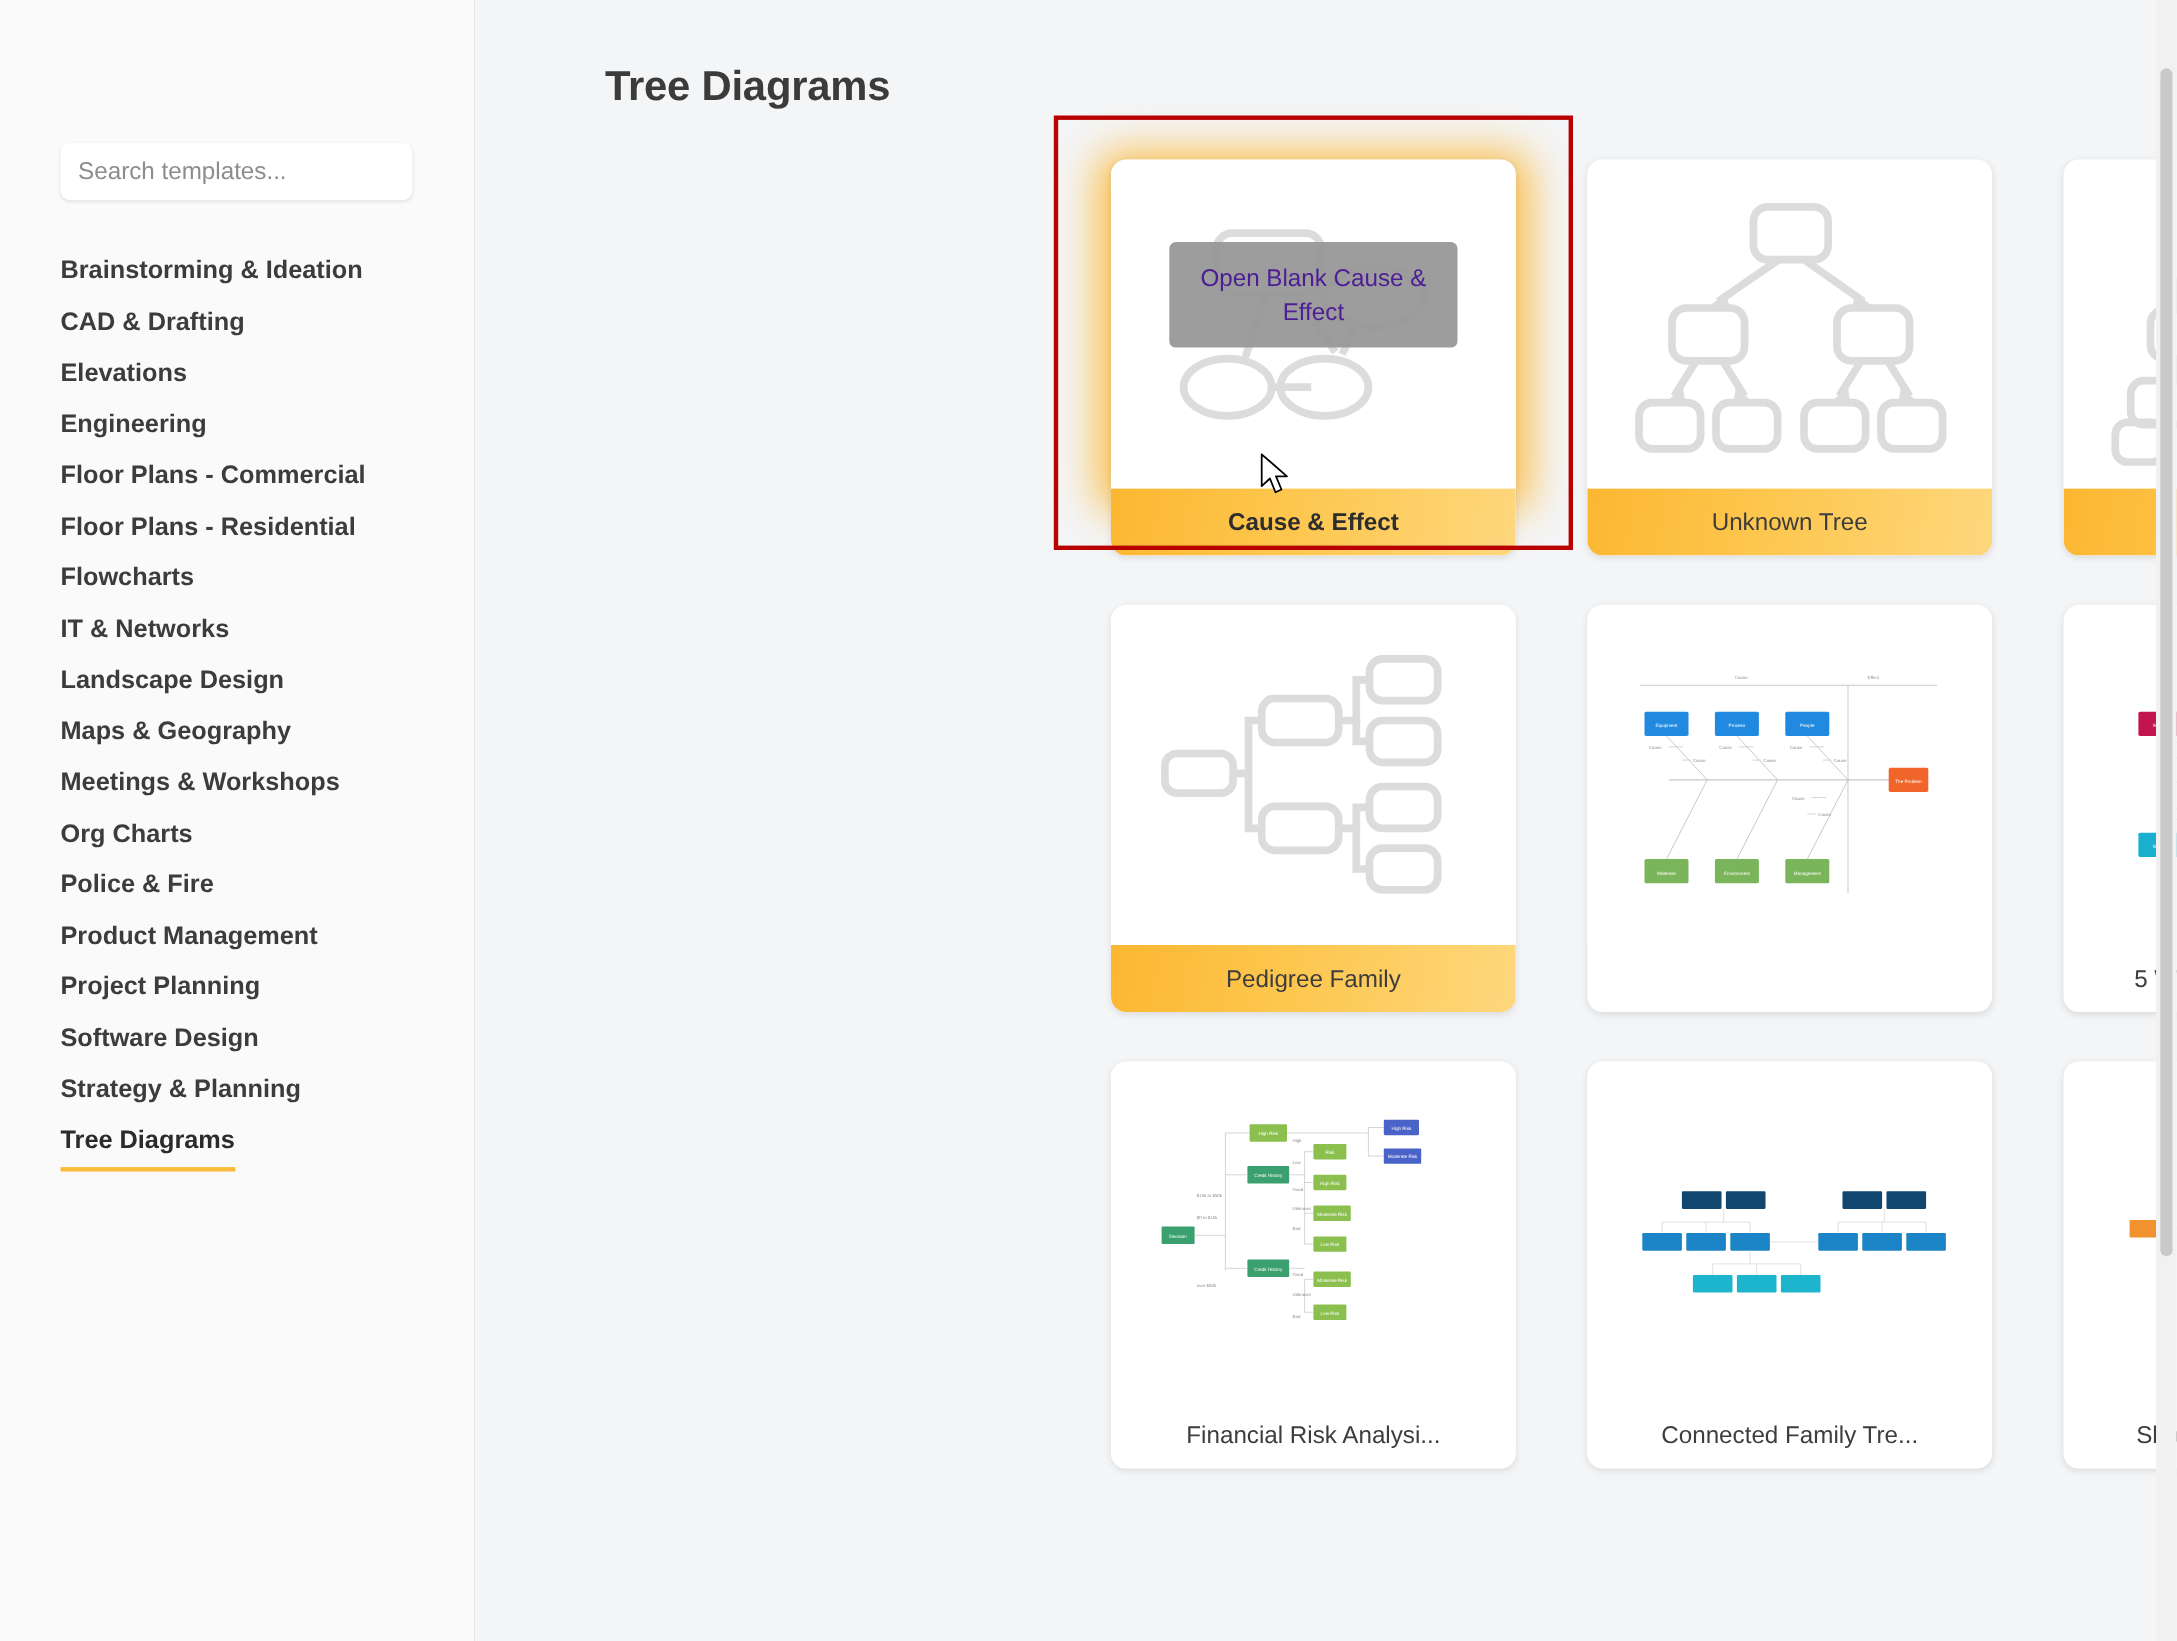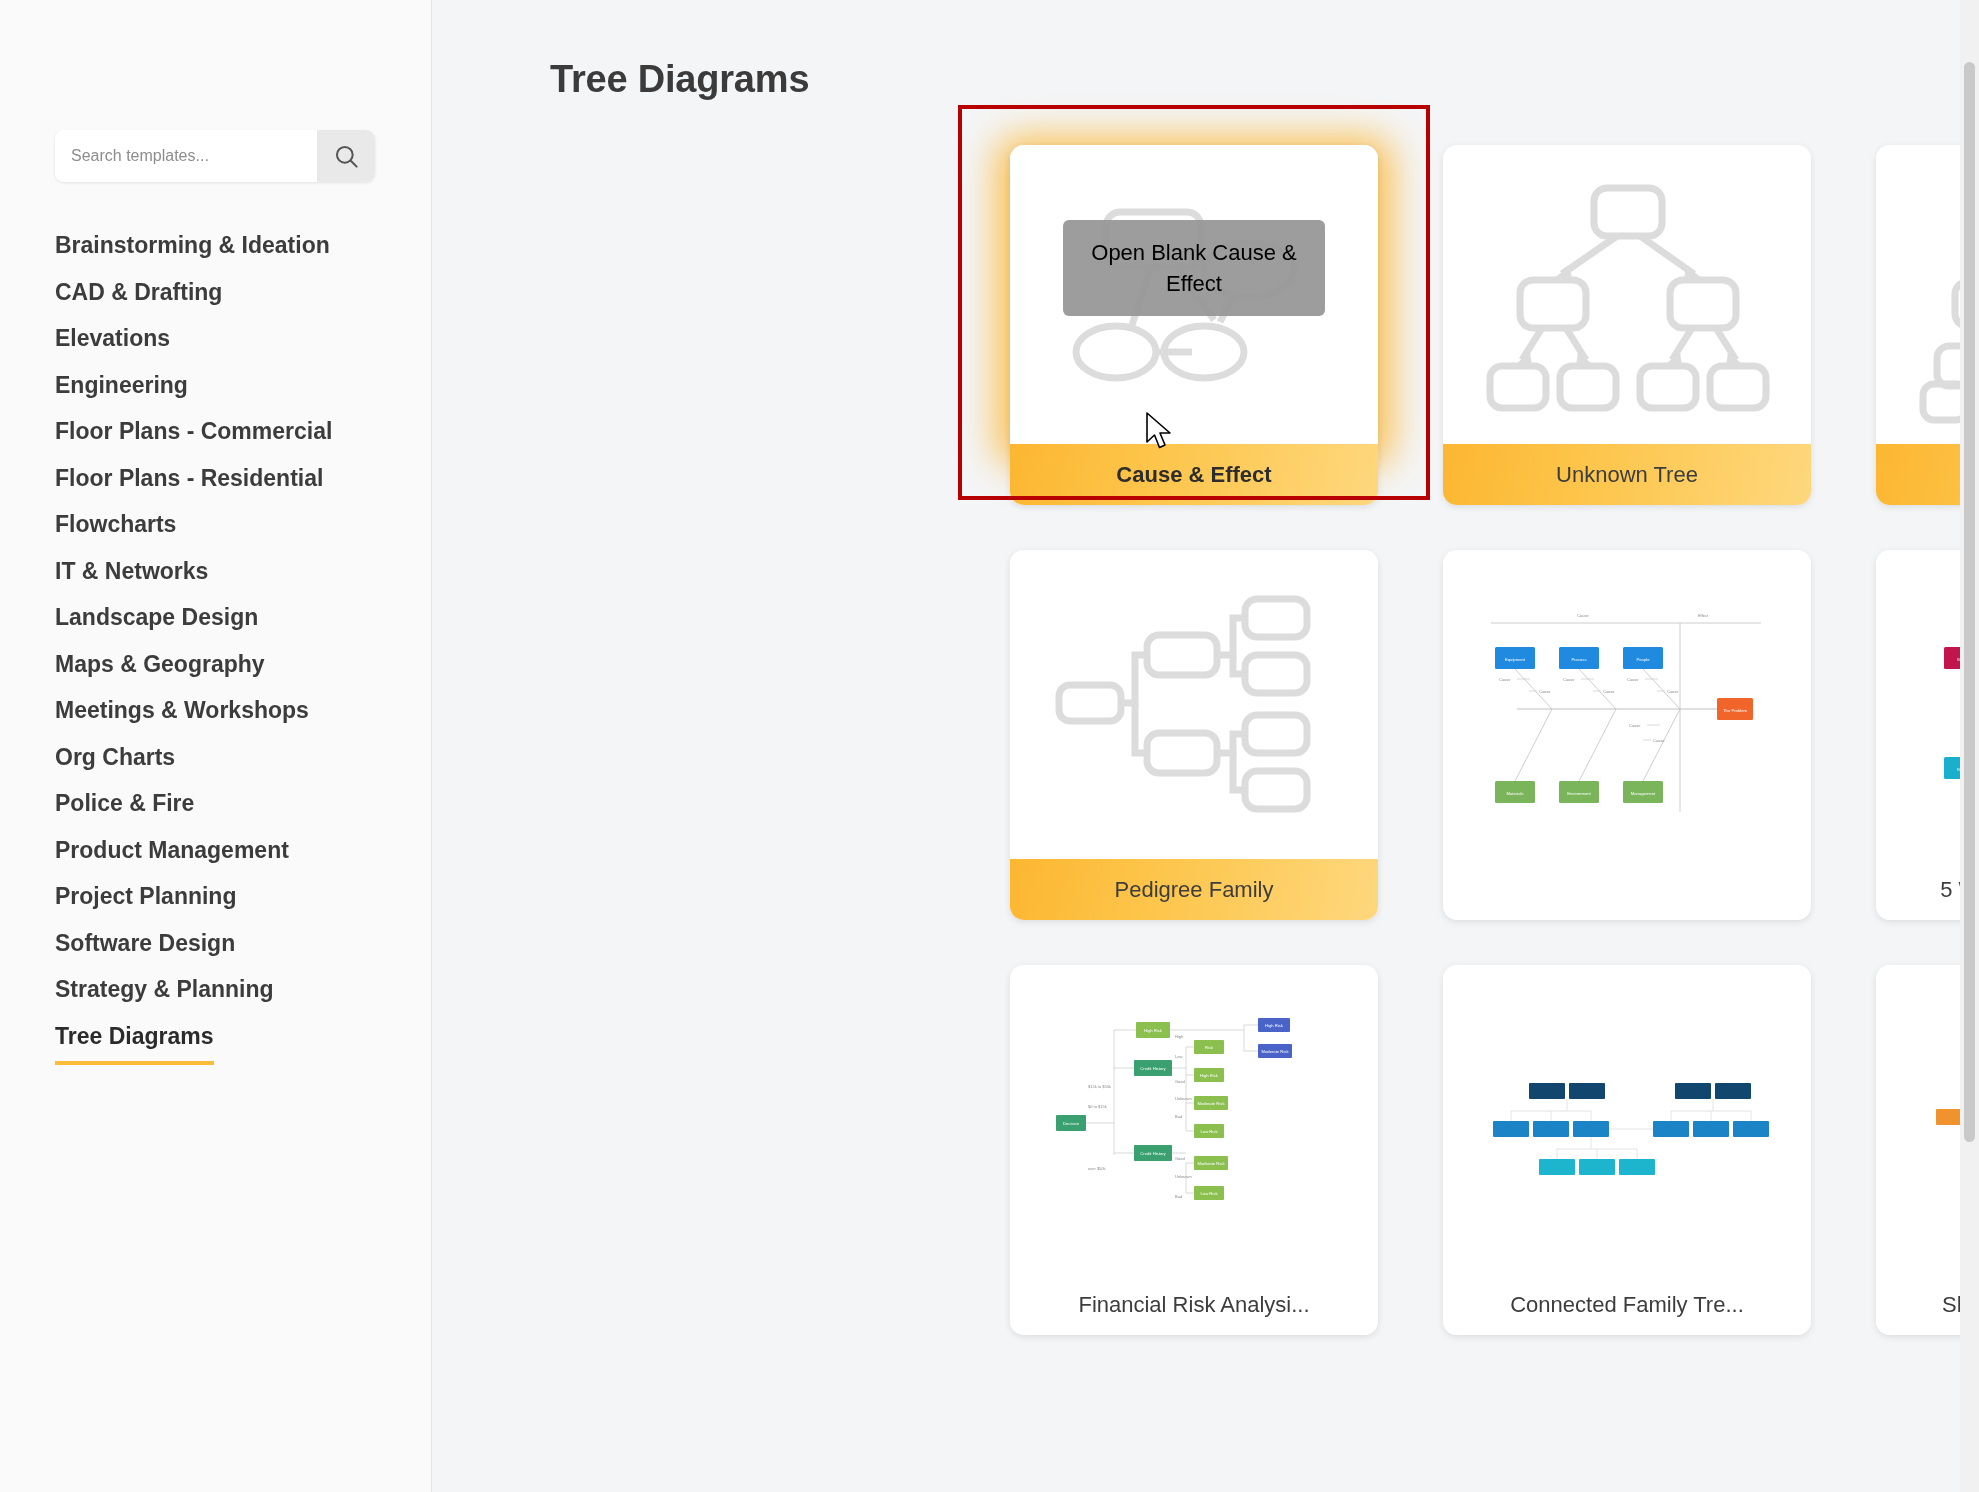--- a/index.html
+++ b/index.html
@@ -24,21 +24,21 @@
     width: 320px; height: 52px;
     display: flex; align-items: stretch;
     border-radius: 9px; overflow: hidden;
     background: #ffffff;
     box-shadow: 0 1px 3px rgba(0,0,0,.10);
   }
   .search-input {
     flex: 1; border: none; outline: none;
     background: #ffffff;
     font-family: "Liberation Sans", sans-serif;
-    font-size: 16px; color: #444;
+    font-size: 22px; color: #444;
     padding: 0 16px;
   }
   .search-input::placeholder { color: #8d8d8d; }
   .search-btn {
     width: 58px; background: #e9e9e9;
     display: flex; align-items: center; justify-content: center;
     border: none; cursor: pointer;
   }
   .search-btn svg { display: block; }
 
@@ -107,21 +107,21 @@
     position: absolute; left: -14px; top: -8px;
     width: 396px; height: 330px; border-radius: 22px;
     background: #fcb731; filter: blur(19px); opacity: .85;
     z-index: 0;
   }
   .card.hovered { z-index: 3; }
 
   .overlay-btn {
     position: absolute; left: 50%; top: 75px; transform: translateX(-50%);
     width: 262px; padding: 17px 12px;
-    background: rgba(150,150,150,.93); color: #000000;
+    background: rgba(150,150,150,.93); color: #4c1d95;
     border-radius: 6px; font-size: 22px; line-height: 31px;
     text-align: center; z-index: 4; cursor: pointer;
   }
 
   
   .cursor { position: absolute; left: 713px; top: 412px; z-index: 30; pointer-events: none; }
 
   
   .scrollbar {
     position: absolute; right: 4px; top: 62px; width: 11px; height: 1080px;

